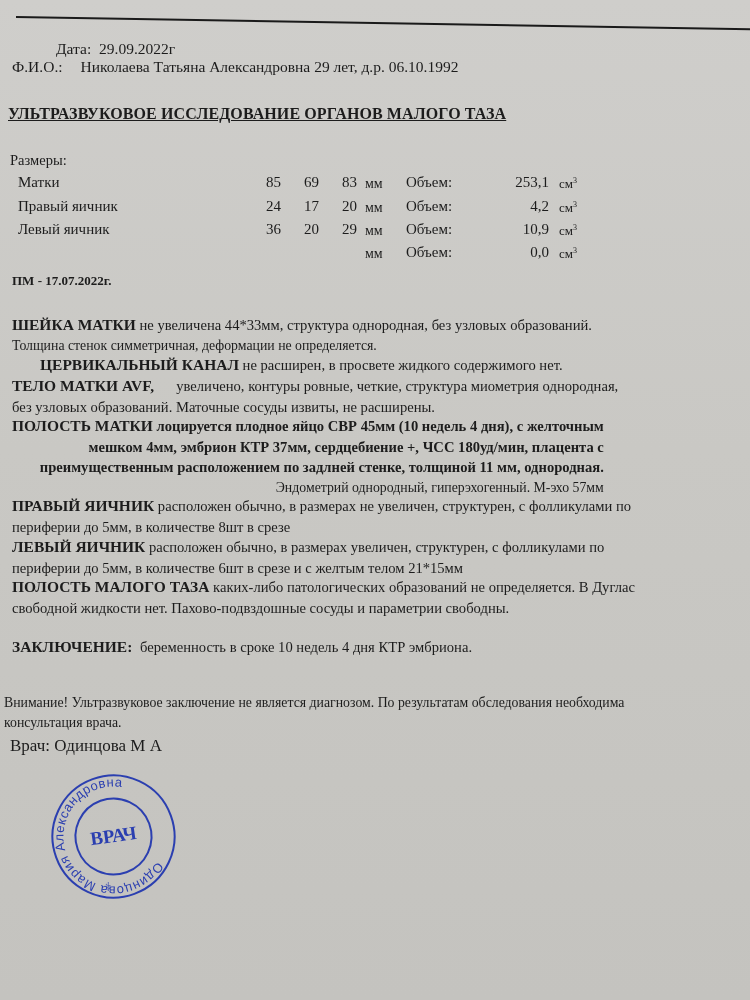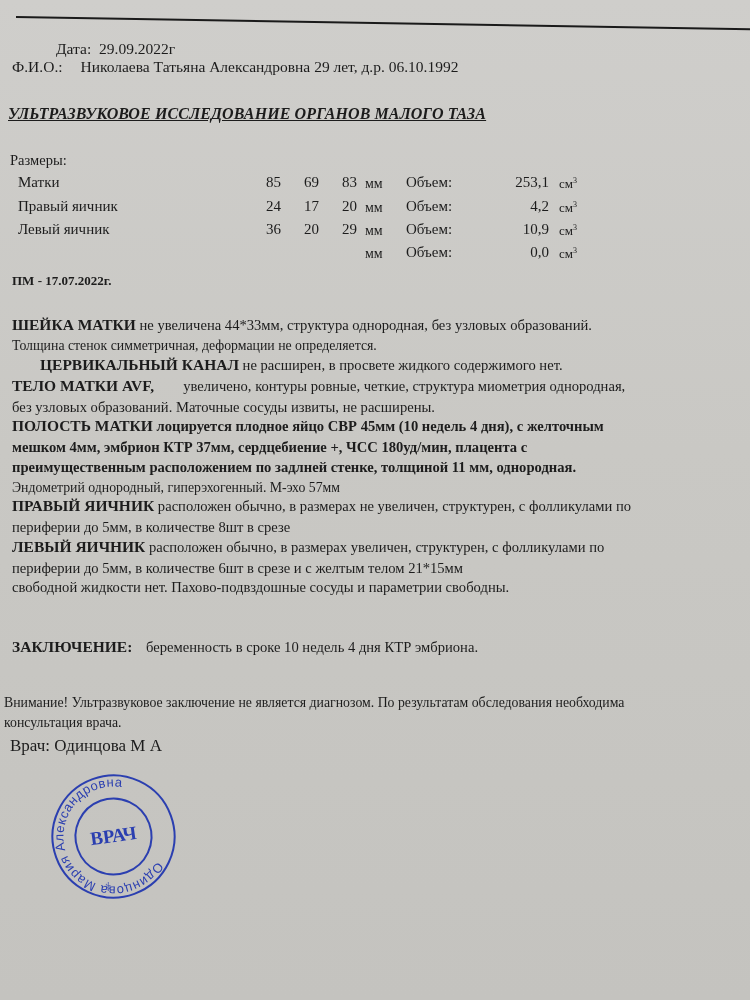--- a/index.html
+++ b/index.html
@@ -9,21 +9,21 @@
     font-family: "Liberation Serif", serif;
     color:#1c1c1c;
   }
   .topline {
     position:absolute; left:16px; top:16px; width:760px; height:2px;
     background:#1a1a1a; transform: rotate(0.95deg); transform-origin:left center;
   }
   .abs { position:absolute; white-space:nowrap; }
   .hdr { font-size:15.5px; }
   .title {
-    font-size:16px; font-weight:bold; font-style:italic; text-decoration:underline;
+    font-size:16px; font-weight:bold; text-decoration:underline;
     letter-spacing:0.1px;
   }
   .tbl { font-size:15px; }
   .tbl .lbl { position:absolute; left:10px; }
   .tbl .n1 { position:absolute; left:258px; }
   .tbl .n2 { position:absolute; left:296px; }
   .tbl .n3 { position:absolute; left:334px; }
   .tbl .mm { position:absolute; left:357px; font-size:14px; top:2px; }
   .tbl .vl { position:absolute; left:398px; }
   .tbl .vv { position:absolute; left:460px; width:81px; text-align:right; }
@@ -103,48 +103,49 @@
 <div class="abs para" style="left:12px; top:315px;">
   <div><span class="b">ШЕЙКА МАТКИ</span><span> не увеличена 44*33мм, структура однородная, без узловых образований.</span></div>
   <div class="small">Толщина стенок симметричная, деформации не определяется.</div>
 </div>
 
 <div class="abs para" style="left:12px; top:355px;margin-left:28px;">
   <div><span class="b">ЦЕРВИКАЛЬНЫЙ КАНАЛ</span><span> не расширен, в просвете жидкого содержимого нет.</span></div>
 </div>
 
 <div class="abs para" style="left:12px; top:376px;">
-  <div><span class="b">ТЕЛО МАТКИ AVF,</span><span style="margin-left:29px">увеличено, контуры ровные, четкие, структура миометрия однородная,</span></div>
+  <div><span class="b">ТЕЛО МАТКИ AVF,</span><span style="margin-left:22px">увеличено, контуры ровные, четкие, структура миометрия однородная,</span></div>
   <div>без узловых образований. Маточные сосуды извиты, не расширены.</div>
 </div>
 
-<div class="abs para" style="left:12px; top:416px;">
+<div class="abs para" style="left:12px; top:416px;text-align:right;">
   <div class="bold-all"><span class="b">ПОЛОСТЬ МАТКИ</span><span> лоцируется плодное яйцо СВР 45мм (10 недель 4 дня), с желточным</span></div>
   <div class="bold-all">мешком 4мм, эмбрион КТР 37мм, сердцебиение +, ЧСС  180уд/мин, плацента   с</div>
   <div class="bold-all">преимущественным расположением по задлней стенке, толщиной 11 мм, однородная.</div>
   <div class="small">Эндометрий однородный, гиперэхогенный.  М-эхо 57мм</div>
 </div>
 
 <div class="abs para" style="left:12px; top:496px;">
   <div><span class="b">ПРАВЫЙ ЯИЧНИК</span><span> расположен обычно, в размерах не увеличен, структурен, с фолликулами по</span></div>
   <div>периферии до  5мм, в количестве  8шт в срезе</div>
 </div>
 
 <div class="abs para" style="left:12px; top:537px;">
   <div><span class="b">ЛЕВЫЙ ЯИЧНИК</span><span> расположен обычно, в размерах  увеличен, структурен, с фолликулами  по</span></div>
   <div>периферии до  5мм, в количестве  6шт в срезе и с желтым телом 21*15мм</div>
 </div>
 
 <div class="abs para" style="left:12px; top:577px;">
+  <div><span class="b">ПОЛОСТЬ МАЛОГО ТАЗА</span><span> каких-либо патологических образований не определяется. В Дуглас</span></div>
   <div>свободной жидкости нет. Пахово-подвздошные сосуды и параметрии свободны.</div>
 </div>
 
 <div class="abs para" style="left:12px; top:637px;">
   <span class="b">ЗАКЛЮЧЕНИЕ:</span>
-  <span style="margin-left:10px">беременность в сроке  10 недель 4 дня КТР эмбриона.</span>
+  <span style="margin-left:4px">беременность в сроке  10 недель 4 дня КТР эмбриона.</span>
 </div>
 
 <div class="abs small" style="left:4px; top:693px;">
   <div>Внимание! Ультразвуковое заключение не является диагнозом. По результатам обследования необходима</div>
   <div>консультация врача.</div>
 </div>
 
 <div class="abs" style="left:10px; top:736px; font-size:17px;">Врач: Одинцова М А</div>
 
 <svg class="stamp" viewBox="0 0 127 127">

